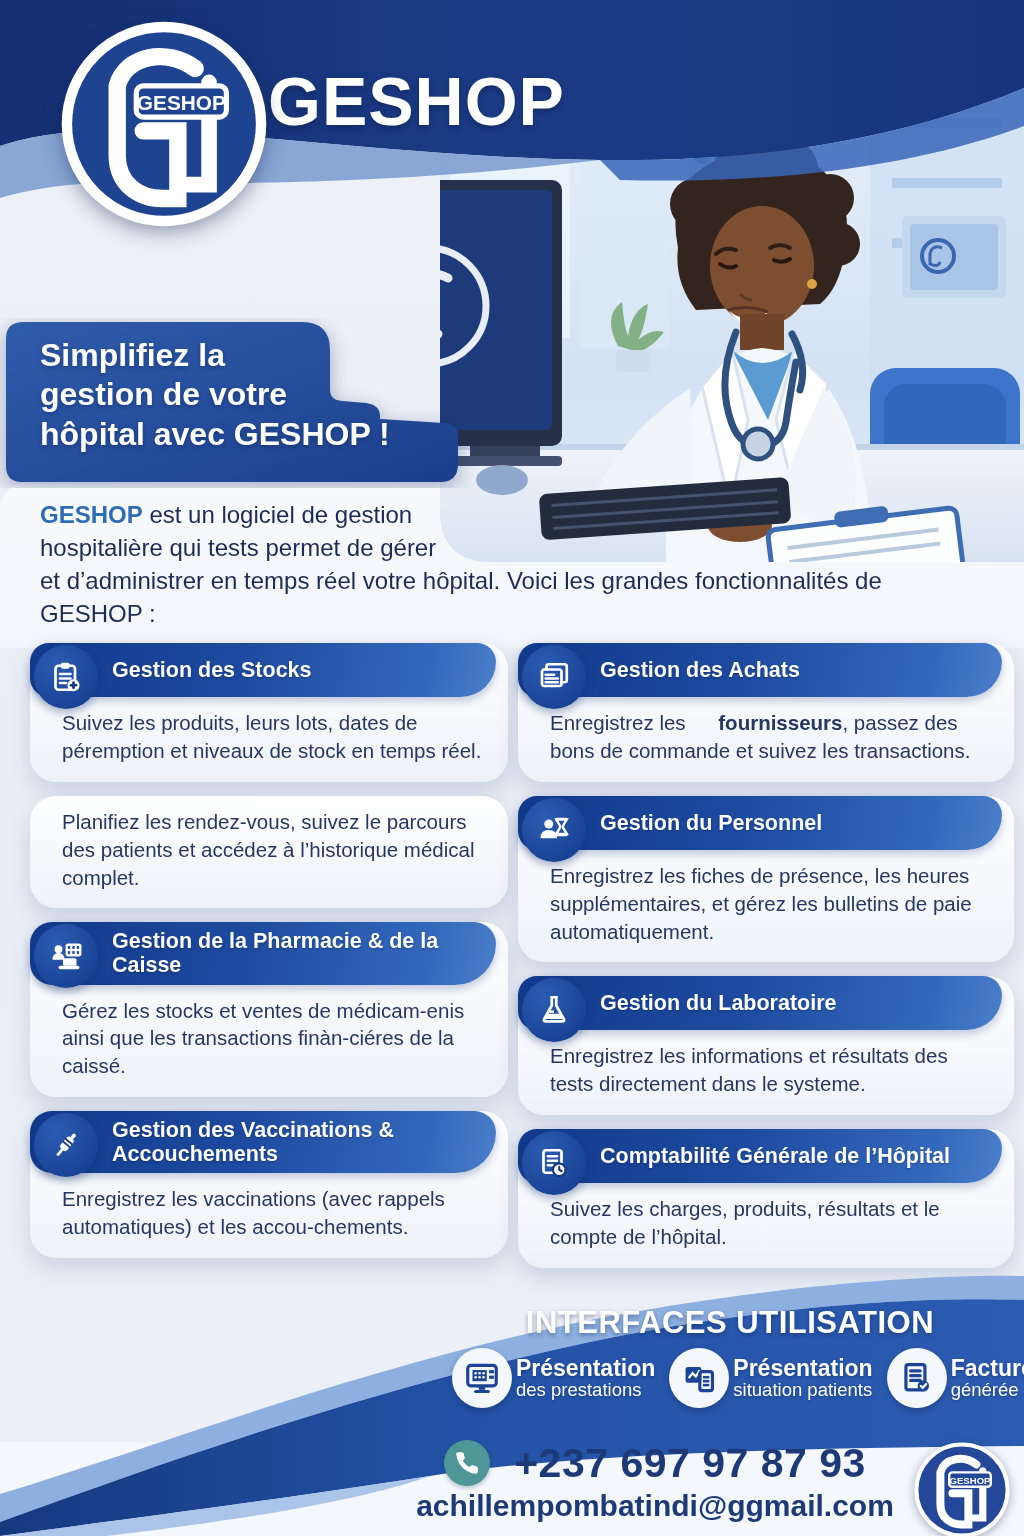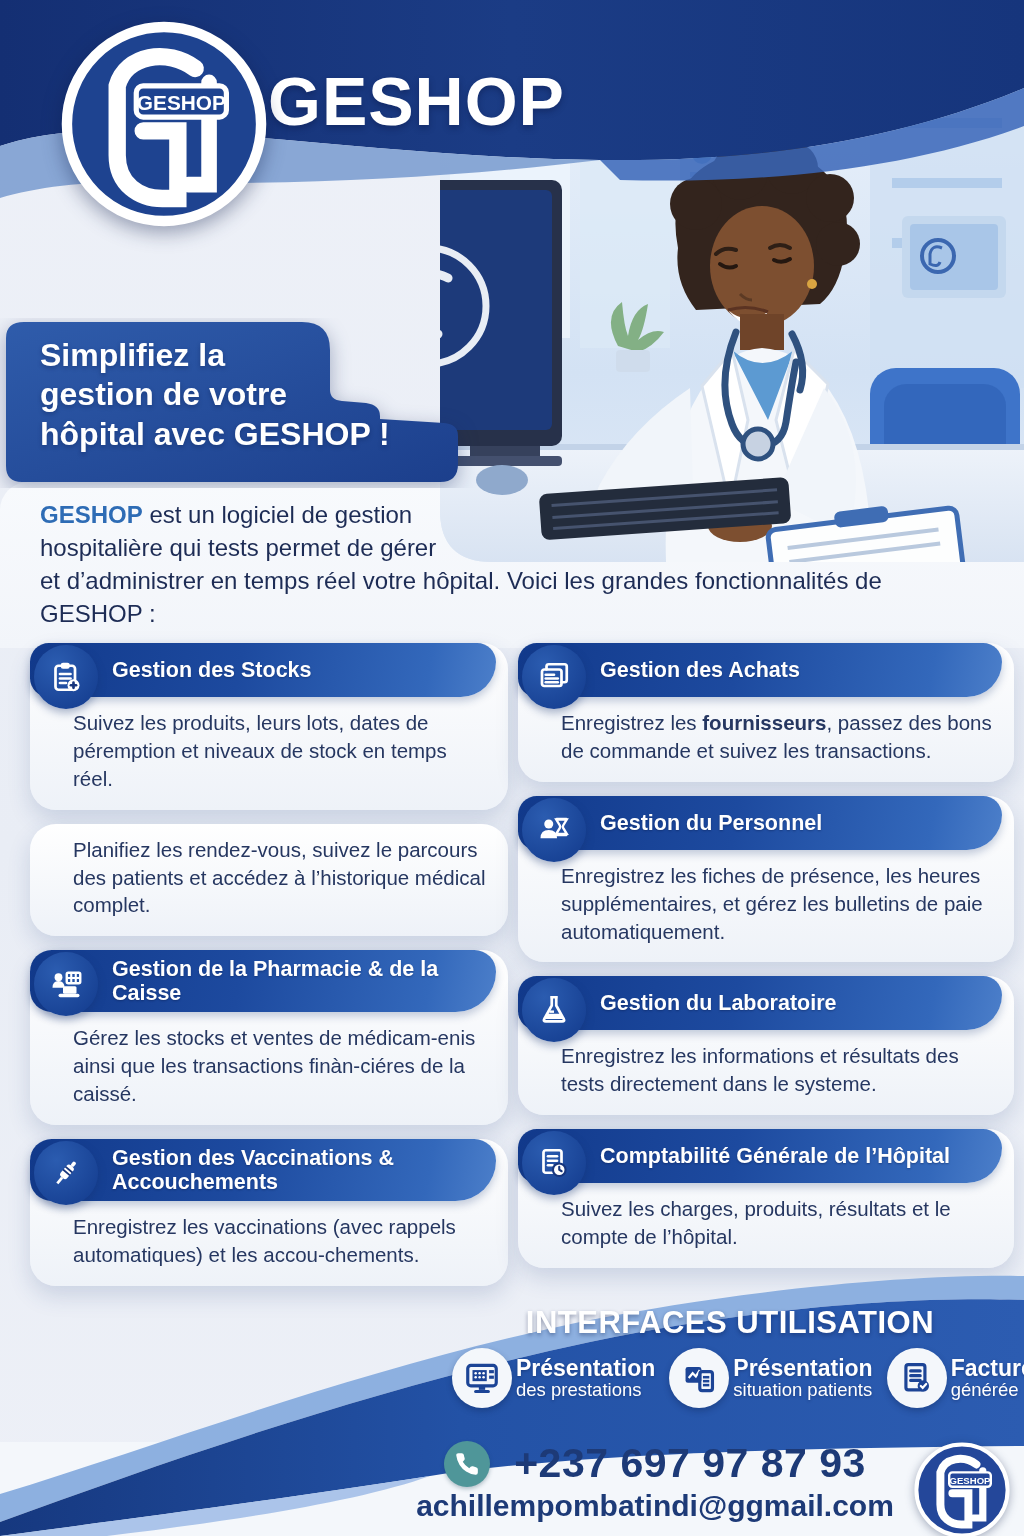--- a/index.html
+++ b/index.html
@@ -43,42 +43,42 @@
   .card-banner{display:flex; align-items:center; min-height:54px; width:calc(100% - 12px);
       box-sizing:border-box; padding:7px 20px 7px 82px;
       background:linear-gradient(100deg,#123a8c 0%, #1d4a9f 45%, #3368bb 85%, #4c7fca 100%);
       border-radius:30px 30px 56px 30px; box-shadow:0 4px 8px rgba(20,50,110,.25);}
   .card-title{color:#ffffff; font-weight:bold; font-size:21.5px; line-height:1.12;
       text-shadow:0 1px 2px rgba(10,25,70,.4);}
   .icon-disc{position:absolute; left:4px; top:2px; width:64px; height:64px; border-radius:50%;
       background:radial-gradient(circle at 35% 30%, #2b5cb0, #123a8c);
       display:flex; align-items:center; justify-content:center;
       box-shadow:0 4px 8px rgba(20,50,110,.35); z-index:2;}
-  .card-body{padding:12px 18px 17px 43px; color:#263761; font-size:20.5px; line-height:1.36;}
-  .bold{font-weight:bold;}
+  .card-body{padding:12px 18px 17px 32px; color:#263761; font-size:20.5px; line-height:1.36;}
+  .bold{font-weight:bold;margin-left:27px;}
 
   
   .ribbon{position:absolute; left:0; top:1256px; z-index:20;}
   .interfaces-heading{position:absolute; left:460px; top:1305px; width:540px; z-index:25;
       text-align:center; color:#ffffff; font-size:31px; font-weight:bold; letter-spacing:.5px;
       text-shadow:0 2px 4px rgba(10,25,70,.4);}
   .interfaces-row{position:absolute; left:452px; top:1348px; width:572px; z-index:25;
       display:flex; gap:14px;}
   .interface-item{display:flex; align-items:center; gap:4px; white-space:nowrap;}
   .if-disc{width:60px; height:60px; min-width:60px; border-radius:50%; background:#f4f7fb;
       display:flex; align-items:center; justify-content:center;
       box-shadow:0 3px 6px rgba(10,25,70,.3);}
   .if-label{color:#ffffff; text-shadow:0 1px 3px rgba(10,25,70,.4); line-height:1.08;}
   .if-line1{font-size:23px; font-weight:bold;}
   .if-line2{font-size:18.5px;}
 
   
   .footer-contact{position:absolute; left:400px; top:1440px; width:510px; z-index:60;
       display:flex; flex-direction:column; align-items:center; color:#1d3a77;}
-  .phone-row{display:flex; align-items:center; gap:24px;}
+  .phone-row{display:flex; gap:24px;}
   .phone-disc{width:46px; height:46px; border-radius:50%; background:#4f9699;
       display:flex; align-items:center; justify-content:center;
       box-shadow:0 2px 4px rgba(20,60,80,.3);}
   .phone-number{font-size:41px; font-weight:bold; letter-spacing:.5px;}
   .email{font-size:30px; font-weight:bold; margin-top:2px;}
 </style>
 </head>
 <body>
 
 <div class="page">

